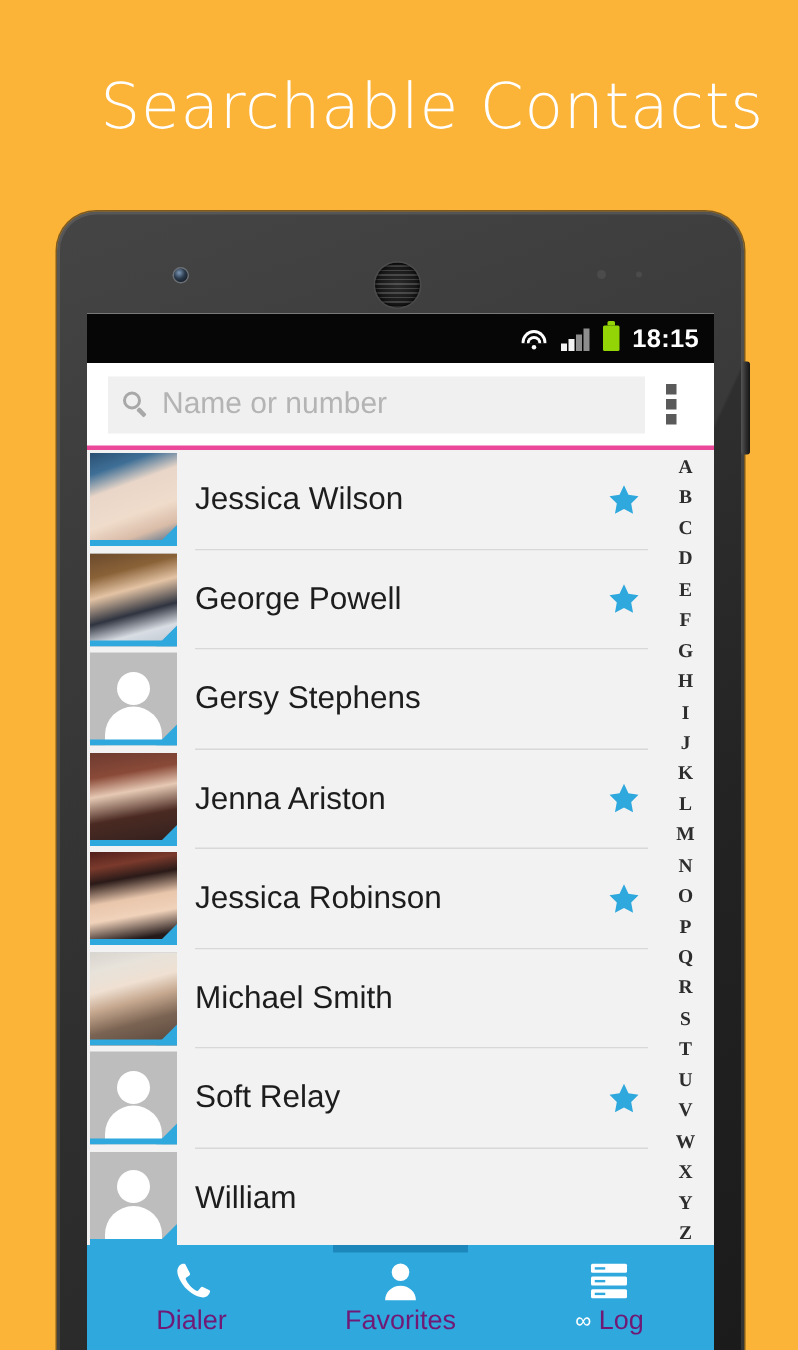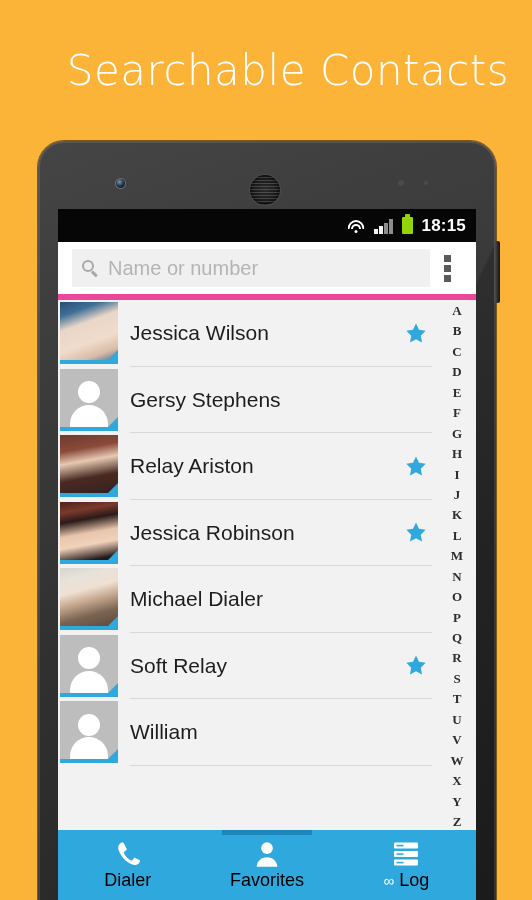--- a/index.html
+++ b/index.html
@@ -114,21 +114,21 @@
   .battery-icon:before{
     content:""; position:absolute; top:-3px; left:3px;
     width:5px; height:3px; background:#93d406; border-radius:1px 1px 0 0;
   }
   .clock{ color:#ffffff; font-size:17px; font-weight:bold; letter-spacing:.2px; }
 
   
   .search-bar{
     height:58px; background:#ffffff;
     display:flex; align-items:center; padding:0 12px 0 14px;
-    border-bottom:6px solid #ec4899;
+    border-bottom:3px solid #ec4899;
   }
   .search-field{
     flex:1; height:38px; background:#f0f0f0;
     display:flex; align-items:center; padding:0 10px; gap:9px;
   }
   .mag-icon{ position:relative; width:17px; height:17px; flex:0 0 auto; }
   .mag-icon .ring{
     position:absolute; left:0; top:0; width:12px; height:12px;
     border:2px solid #a8a8a8; border-radius:50%;
   }
@@ -204,21 +204,21 @@
     background:#2FA8DD; display:flex;
   }
   .nav-item{
     flex:1; display:flex; flex-direction:column; align-items:center;
     justify-content:center; gap:2px; position:relative; cursor:pointer;
   }
   .nav-item.active:before{
     content:""; position:absolute; top:0; left:18%; width:64%; height:5px;
     background:#1d87bb;
   }
-  .nav-label{ color:#000000; font-size:18px; font-weight:400; }
+  .nav-label{ color:#701a75; font-size:18px; font-weight:400; }
   .nav-icon{ width:30px; height:28px; display:block; }
   .log-label{ display:flex; align-items:center; gap:5px; }
   .inf{ color:#ffffff; font-size:15px; }
 </style>
 </head>
 <body>
 
 <div class="hero-title">Searchable Contacts</div>
 
 <div class="device">
@@ -275,20 +275,33 @@
               </div>
               <div class="row-main">
                 <div class="contact-name">Jessica Wilson</div>
                 <div class="star"><svg viewBox="0 0 24 24" width="24" height="23" aria-hidden="true">
                     <path fill="#2FA8DD" d="M12 1.6l3.1 6.6 7 1-5.1 5.1 1.3 7.1L12 18l-6.3 3.4 1.3-7.1L1.9 9.2l7-1z"></path>
                   </svg></div>
               </div>
             </div>
             <div class="contact-row">
               <div class="avatar">
+                <div class="photo" style="background:linear-gradient(165deg,#6b4a2c 0%,#8a6238 22%,#e3c3a4 40%,#2f3440 62%,#d8dde4 80%,#b9c2cc 100%)"></div>
+                <div class="blue-strip"></div>
+                <div class="blue-corner"></div>
+              </div>
+              <div class="row-main">
+                <div class="contact-name">George Powell</div>
+                <div class="star"><svg viewBox="0 0 24 24" width="24" height="23" aria-hidden="true">
+                    <path fill="#2FA8DD" d="M12 1.6l3.1 6.6 7 1-5.1 5.1 1.3 7.1L12 18l-6.3 3.4 1.3-7.1L1.9 9.2l7-1z"></path>
+                  </svg></div>
+              </div>
+            </div>
+            <div class="contact-row">
+              <div class="avatar">
                 <div class="silhouette">
                   <div class="head"></div>
                   <div class="body"></div>
                 </div>
                 <div class="blue-strip"></div>
                 <div class="blue-corner"></div>
               </div>
               <div class="row-main">
                 <div class="contact-name">Gersy Stephens</div>
                 <div class="star hidden"><svg viewBox="0 0 24 24" width="24" height="23" aria-hidden="true">
@@ -296,21 +309,21 @@
                   </svg></div>
               </div>
             </div>
             <div class="contact-row">
               <div class="avatar">
                 <div class="photo" style="background:linear-gradient(170deg,#6d3b30 0%,#8a4a38 24%,#e6c9b4 42%,#4a2a22 66%,#3b2420 86%,#2a1a18 100%)"></div>
                 <div class="blue-strip"></div>
                 <div class="blue-corner"></div>
               </div>
               <div class="row-main">
-                <div class="contact-name">Relay Ariston</div>
+                <div class="contact-name">Jenna Ariston</div>
                 <div class="star"><svg viewBox="0 0 24 24" width="24" height="23" aria-hidden="true">
                     <path fill="#2FA8DD" d="M12 1.6l3.1 6.6 7 1-5.1 5.1 1.3 7.1L12 18l-6.3 3.4 1.3-7.1L1.9 9.2l7-1z"></path>
                   </svg></div>
               </div>
             </div>
             <div class="contact-row">
               <div class="avatar">
                 <div class="photo" style="background:linear-gradient(170deg,#52201c 0%,#7a3a2c 16%,#2a1a18 30%,#e8c6ac 50%,#f0d2ba 66%,#23191a 88%)"></div>
                 <div class="blue-strip"></div>
                 <div class="blue-corner"></div>
@@ -322,21 +335,21 @@
                   </svg></div>
               </div>
             </div>
             <div class="contact-row">
               <div class="avatar">
                 <div class="photo" style="background:linear-gradient(165deg,#d8d5cf 0%,#e7e2da 18%,#efe0d2 36%,#c6a88f 52%,#7a6352 72%,#55443a 100%)"></div>
                 <div class="blue-strip"></div>
                 <div class="blue-corner"></div>
               </div>
               <div class="row-main">
-                <div class="contact-name">Michael Dialer</div>
+                <div class="contact-name">Michael Smith</div>
                 <div class="star hidden"><svg viewBox="0 0 24 24" width="24" height="23" aria-hidden="true">
                     <path fill="#2FA8DD" d="M12 1.6l3.1 6.6 7 1-5.1 5.1 1.3 7.1L12 18l-6.3 3.4 1.3-7.1L1.9 9.2l7-1z"></path>
                   </svg></div>
               </div>
             </div>
             <div class="contact-row">
               <div class="avatar">
                 <div class="silhouette">
                   <div class="head"></div>
                   <div class="body"></div>

